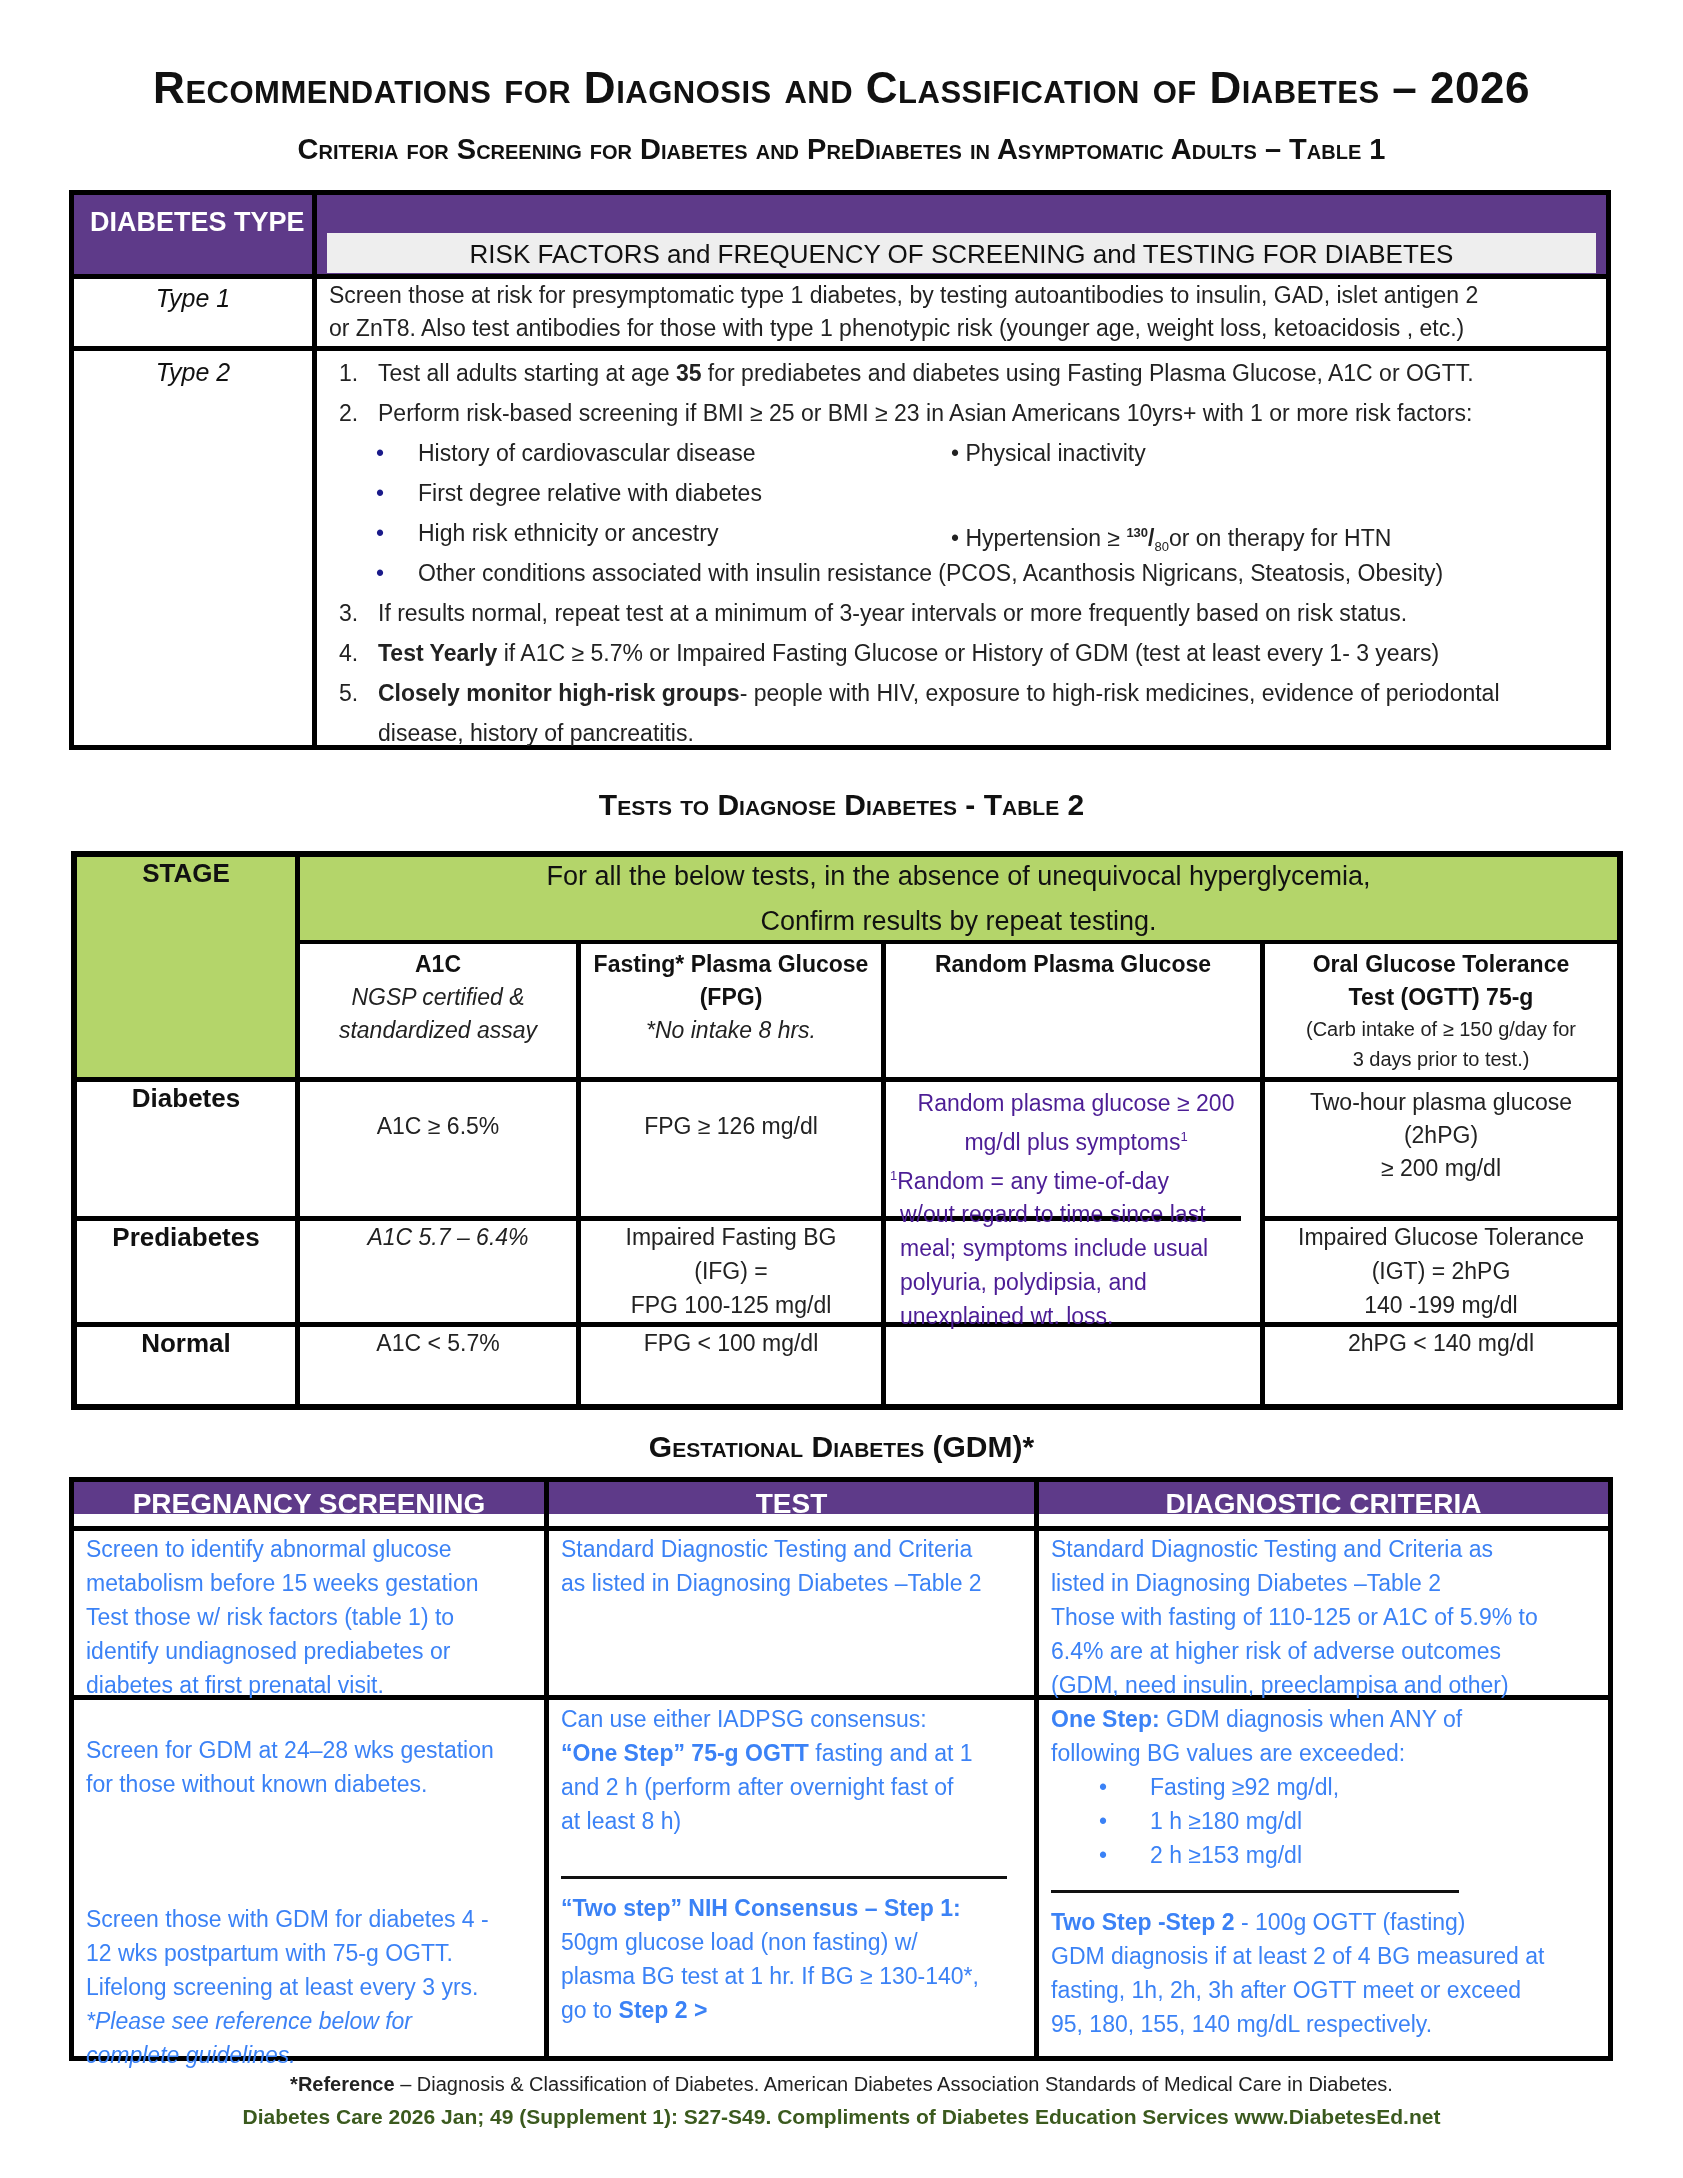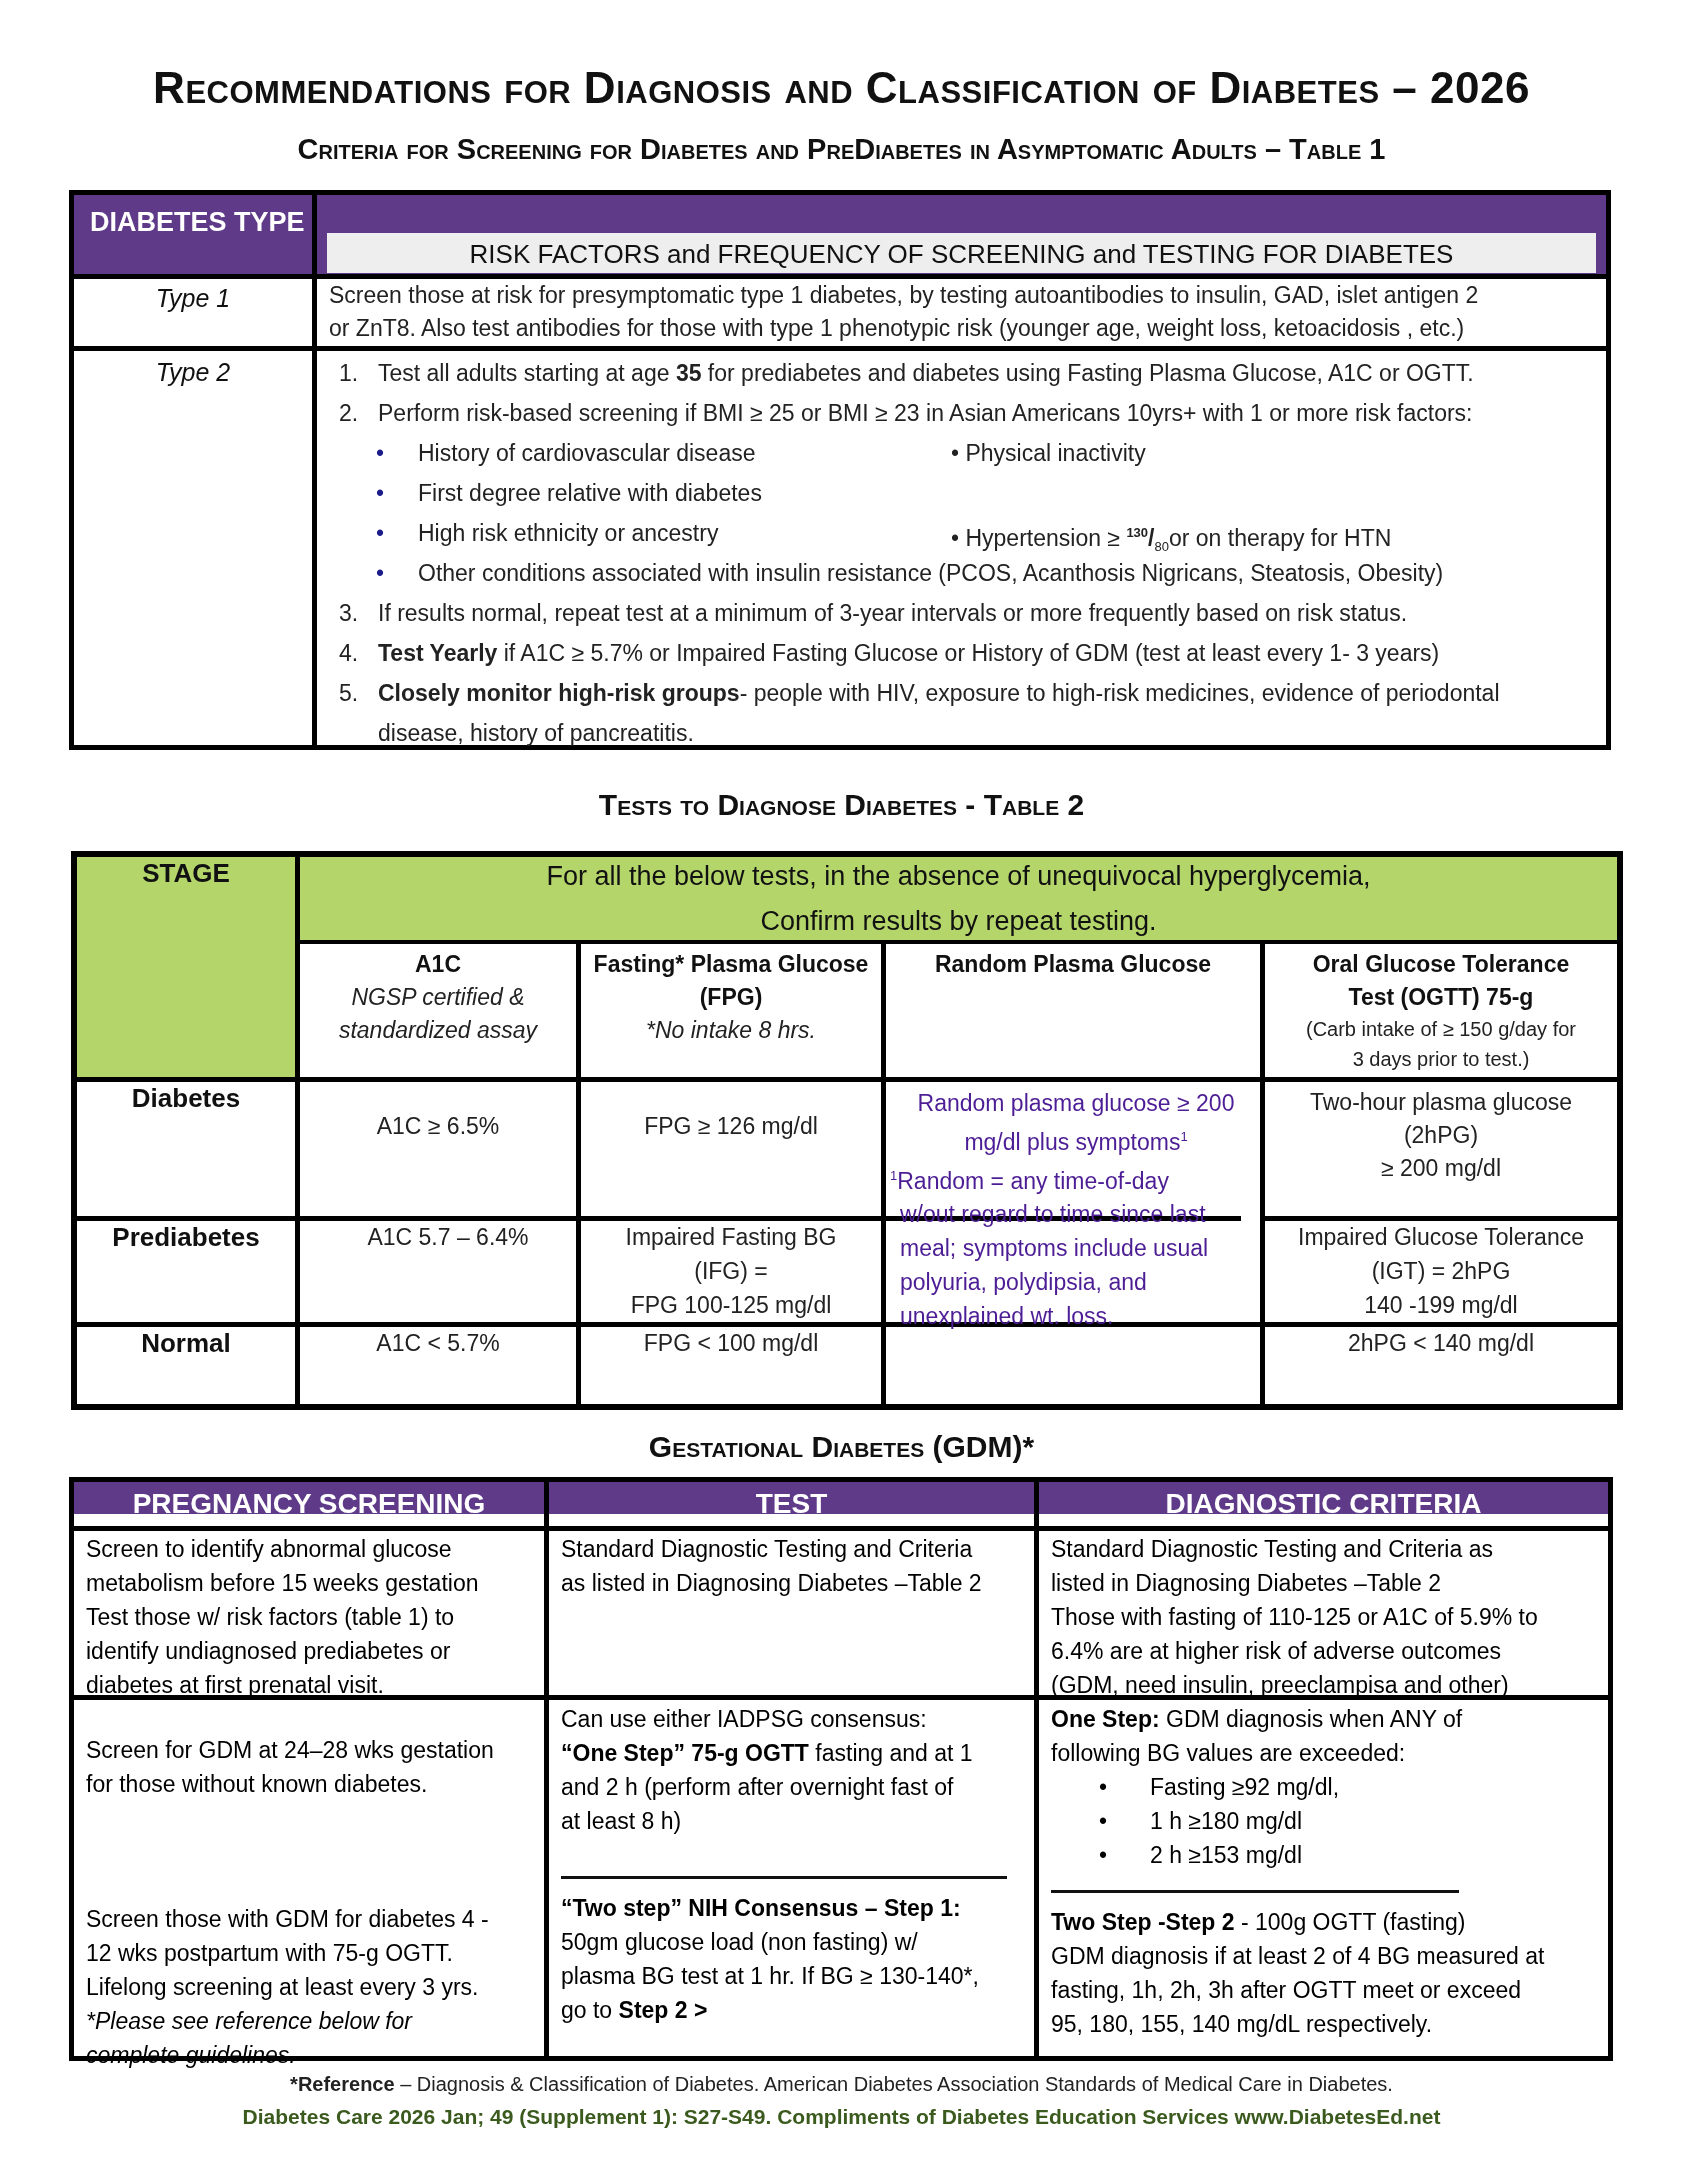--- a/index.html
+++ b/index.html
@@ -42,21 +42,21 @@
   .stage-label { font-size: 26px; font-weight: bold; color: #111; }
   .hdr-bold { font-weight: bold; font-size: 23px; color: #111; }
   .hdr-it { font-style: italic; }
   .small-note { font-size: 20px; line-height: 30px; }
 
   
   .t3 { position: absolute; left: 69px; top: 1477px; width: 1544px; height: 584px; border: 5px solid #000; }
   .t3 .vl { position: absolute; width: 5px; background: #000; top: 0; bottom: 0; }
   .t3 .hl { position: absolute; height: 5px; background: #000; left: 0; right: 0; }
   .t3-head { position: absolute; top: 0; height: 32px; font-size: 28px; font-weight: bold; text-align: center; line-height: 44px; }
-  .t3-cell { position: absolute; font-size: 23px; line-height: 34px; color: #000000; padding: 0 12px; }
+  .t3-cell { position: absolute; font-size: 23px; line-height: 34px; color: #3b82f6; padding: 0 12px; }
   .sep-line { display: block; height: 3px; background: #111; margin: 18px 0 12px 0; }
   .gdm-bullets li { list-style: none; position: relative; padding-left: 99px; }
   .gdm-bullets li .dot { position: absolute; left: 48px; }
 
   .footer1 { position: absolute; left: 0; width: 1683px; top: 2073px; text-align: center; font-size: 20px; color: #222; }
   .footer2 { position: absolute; left: 0; width: 1683px; top: 2105px; text-align: center; font-size: 21px; color: #3b5a1e; font-weight: bold; }
   .footer2 .lite { font-weight: bold; }
 </style>
 </head>
 <body>
@@ -169,21 +169,21 @@
     <div style="margin-left:-10px;"><sup style="font-size:13px;">1</sup><span>Random = any time-of-day</span></div>
     <div>w/out regard to time since last</div>
     <div>meal; symptoms include usual</div>
     <div>polyuria, polydipsia, and</div>
     <div>unexplained wt. loss.</div>
   </div>
 
   <div class="abs cell-center" style="left:0; top:364px; width:218px; height:101px;">
       <span class="stage-label">Prediabetes</span>
     </div>
-  <div class="abs cell-center" style="left:223px; top:364px; width:296px; height:101px;">A1C 5.7 – 6.4%</div>
+  <div class="abs cell-center" style="left:223px; top:364px; width:296px; height:101px;font-style:italic;">A1C 5.7 – 6.4%</div>
   <div class="abs cell-center" style="left:504px; top:364px; width:300px; height:101px;">
     <div>Impaired Fasting BG</div>
     <div>(IFG) =</div>
     <div>FPG 100-125 mg/dl</div>
   </div>
   <div class="abs cell-center" style="left:1188px; top:364px; right:0; height:101px;">
     <div>Impaired Glucose Tolerance</div>
     <div>(IGT) = 2hPG</div>
     <div>140 -199 mg/dl</div>
   </div>

